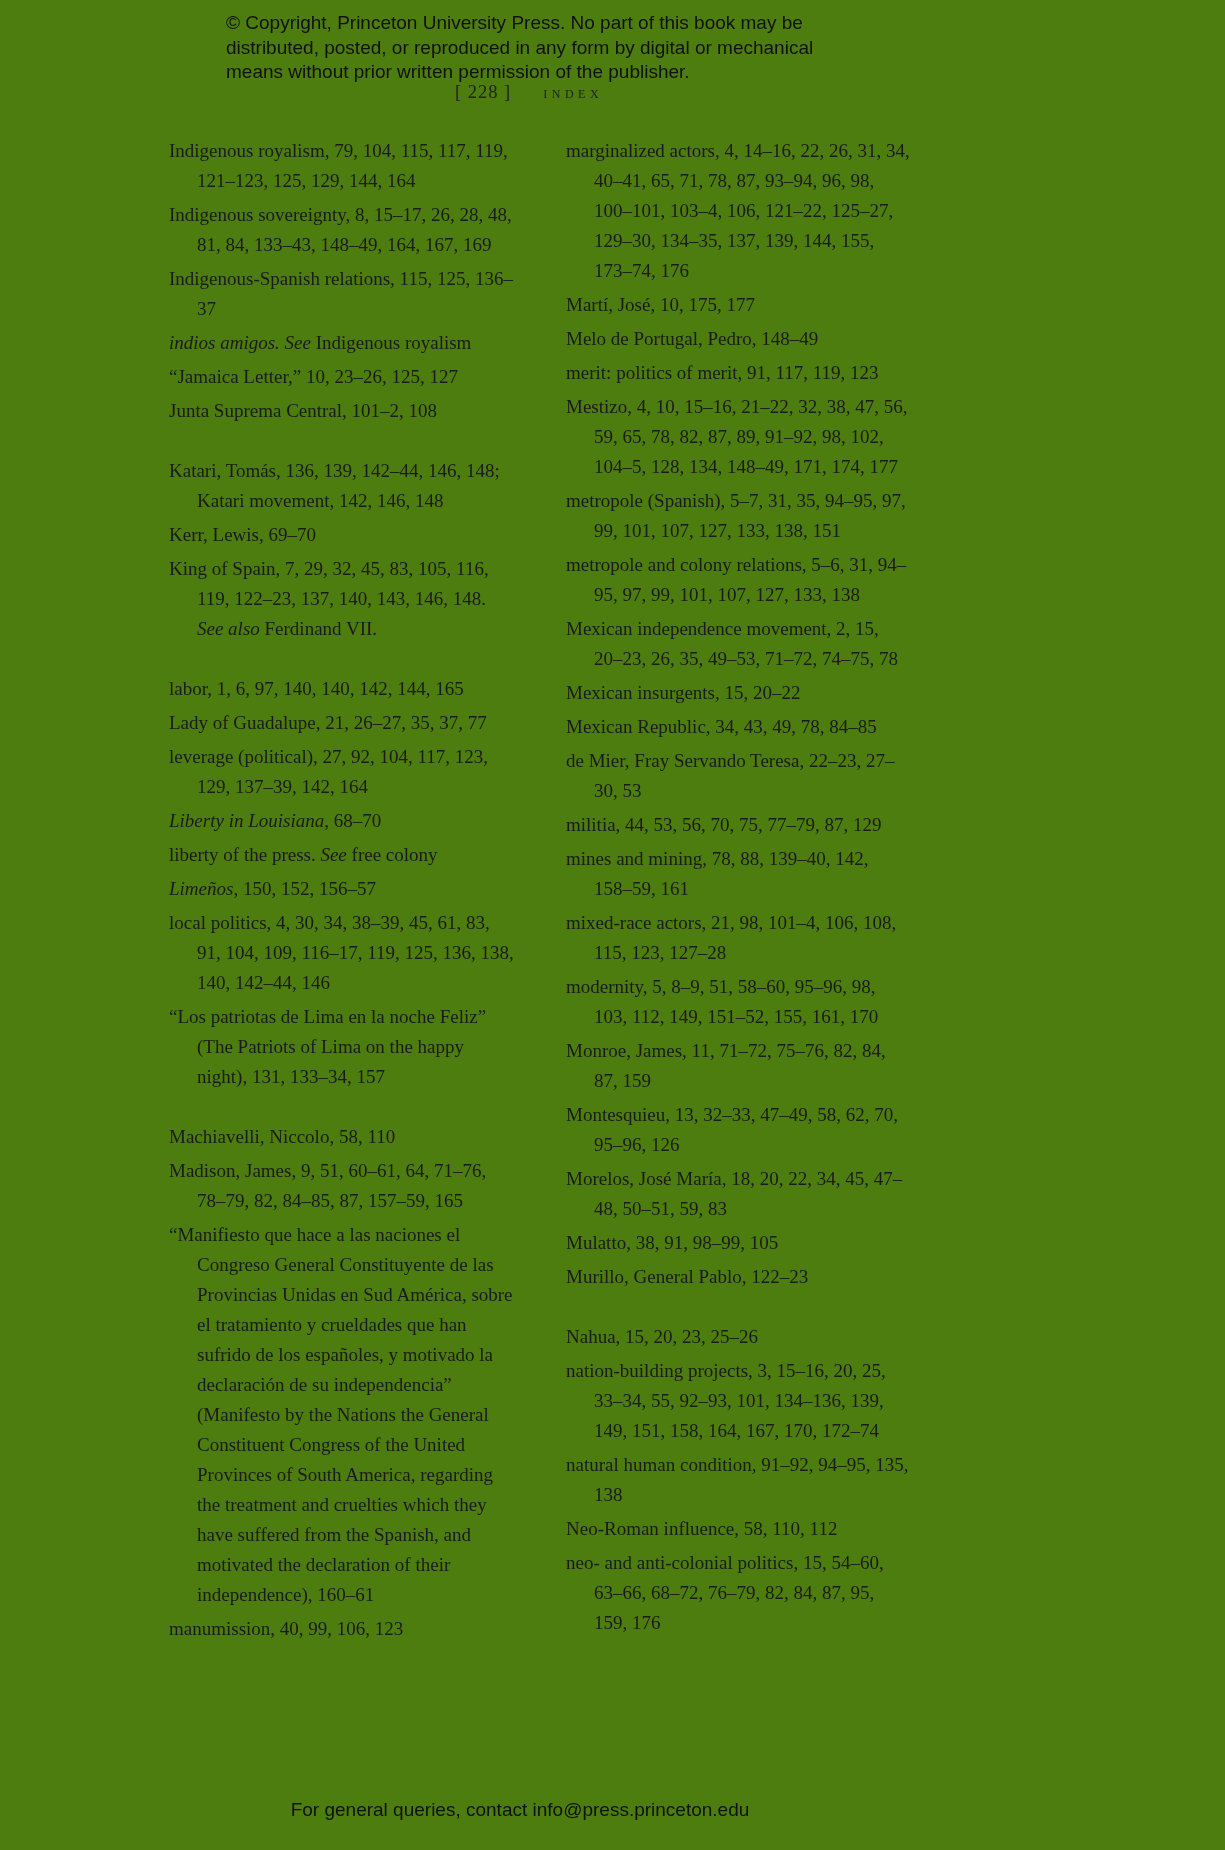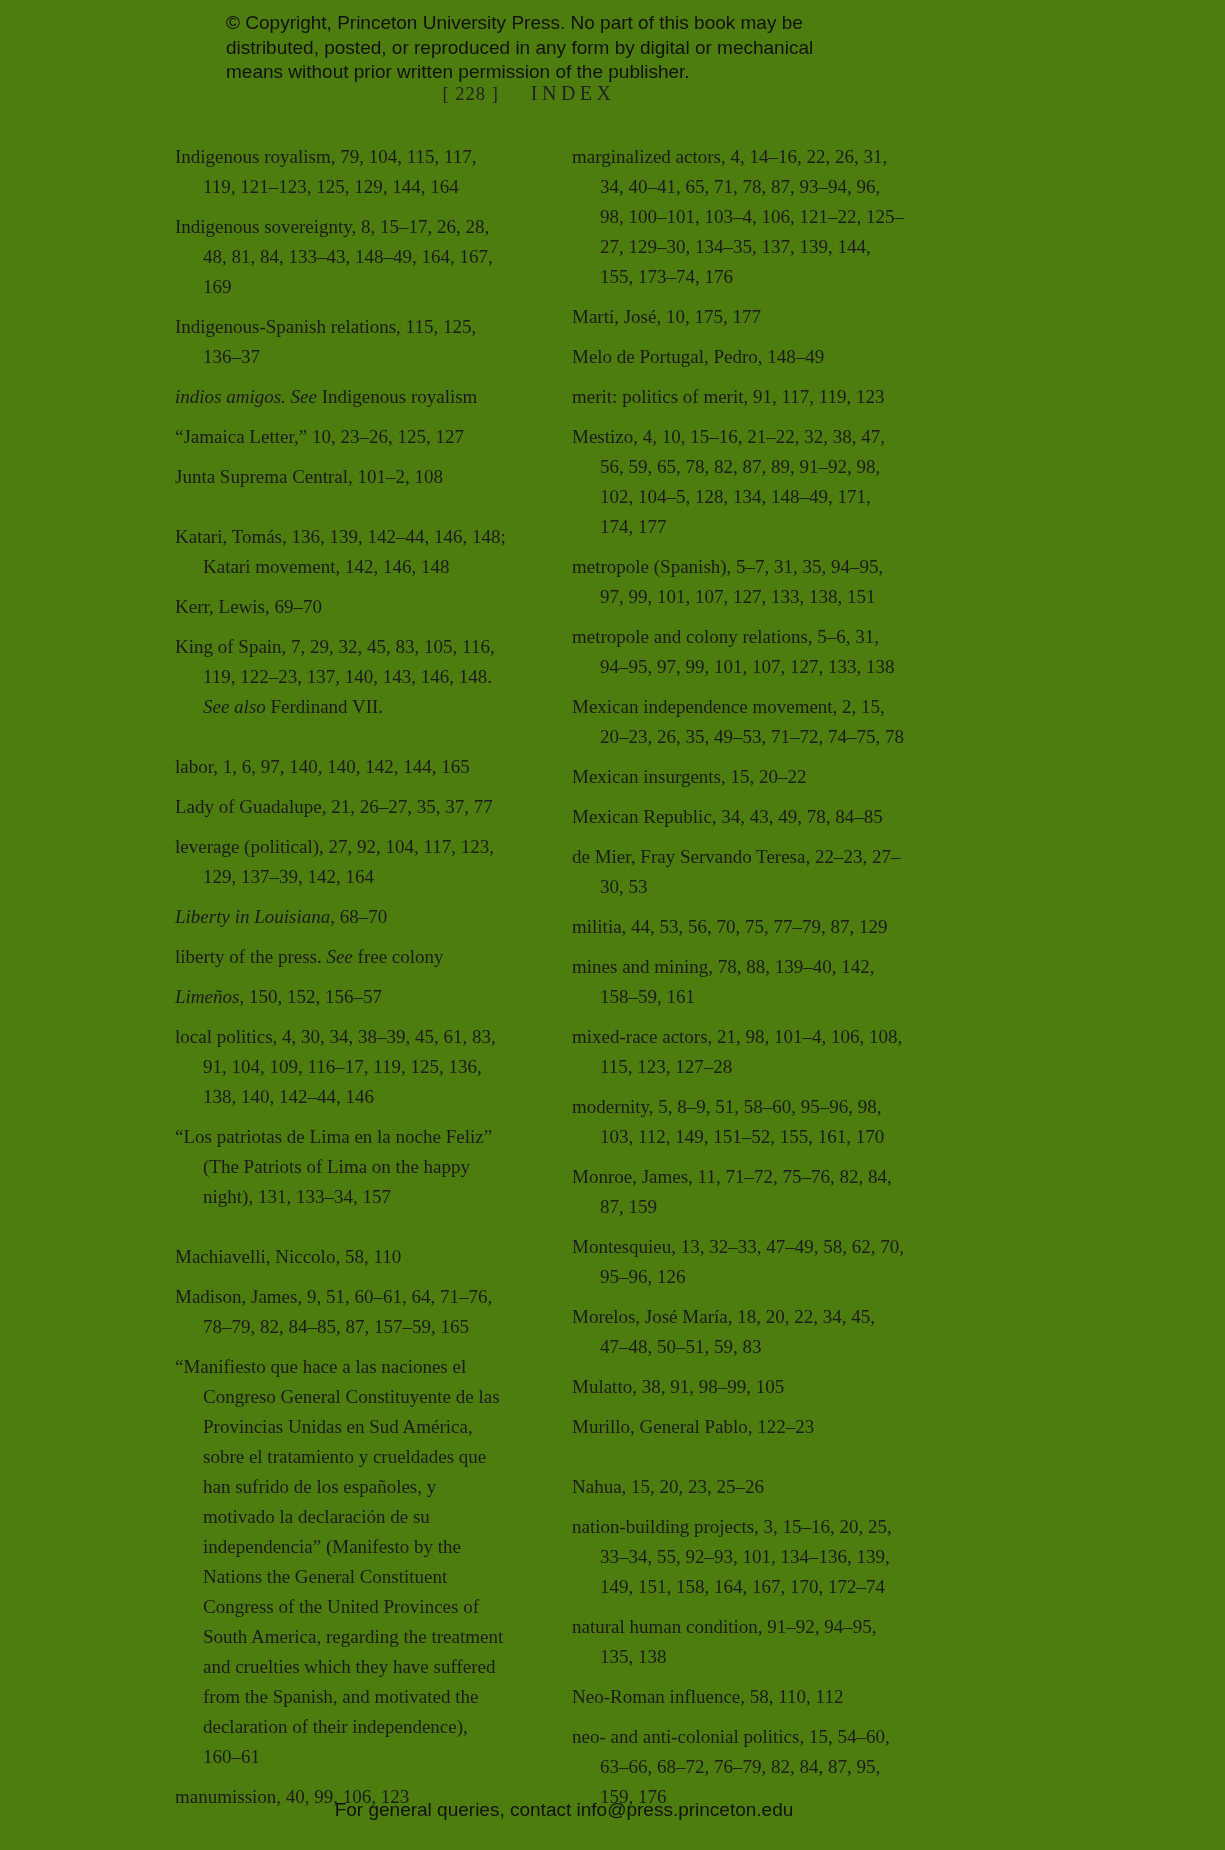--- a/index.html
+++ b/index.html
@@ -34,55 +34,54 @@
     width: 1058px;
     text-align: center;
     color: #222222;
   }
   .page-number {
     font-size: 18.5px;
     letter-spacing: 1px;
     margin-right: 28px;
   }
   .index-title {
-    font-size: 20px;
+    font-size: 12px;
     letter-spacing: 4.5px;
   }
 
   .columns {
     position: absolute;
     top: 132px;
     left: 165px;
     width: 750px;
     display: flex;
     gap: 44px;
   }
   .col { flex: 1; min-width: 0; }
 
   .entry {
     font-size: 19px;
     line-height: 30px;
     padding-left: 28px;
     text-indent: -28px;
-    margin: 10px;
+    margin: 4px;
     color: #1b1b1b;
   }
   .entry.gap { margin-top: 30px; }
   .entry em { font-style: italic; }
 
   .footer {
     position: absolute;
     top: 1799px;
     left: 0;
     width: 1040px;
     text-align: center;
     font-family: "Liberation Sans", "DejaVu Sans", sans-serif;
     font-size: 19px;
     color: #111111;
-    padding-left: 44px;
   }
 </style>
 </head>
 <body>
 
 <div class="page">
 
   <div class="copyright">© Copyright, Princeton University Press. No part of this book may be
 distributed, posted, or reproduced in any form by digital or mechanical
 means without prior written permission of the publisher.</div>

